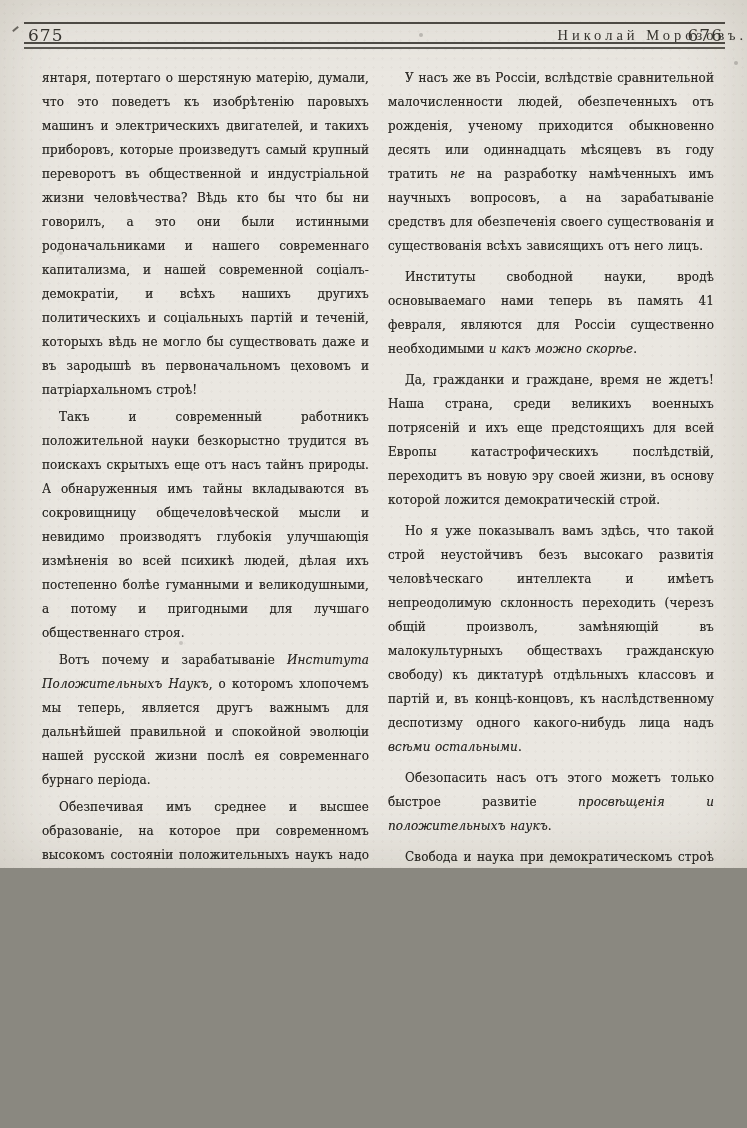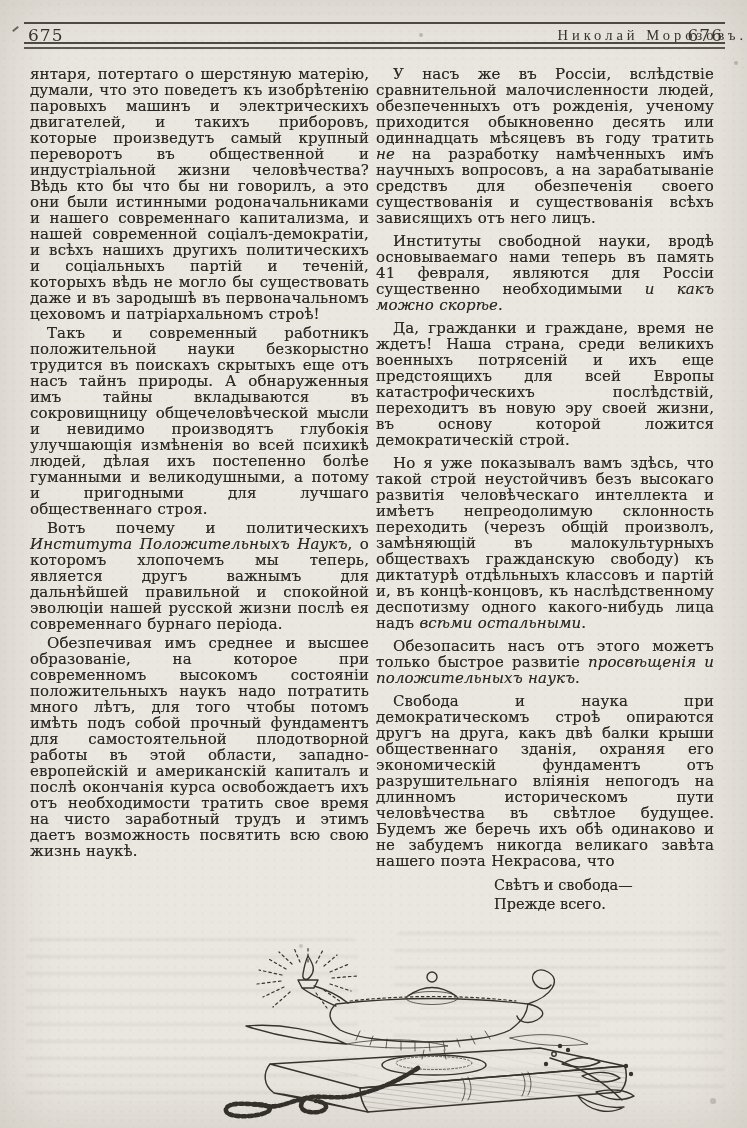--- a/index.html
+++ b/index.html
@@ -1,19 +1,19 @@
 <!DOCTYPE html>
 <html style="--paper: #eae7e1; --ink: #2b2925;"><head>
 <meta charset="utf-8">
 <style>
   html,body{margin:0;padding:0;}
   body{background:#8a8880;}
   .page{
     position:relative;
-    width:747px;height:1128px;
+    width:747px;height:868px;
     background:var(--paper,#eae7e1);
     background-image:radial-gradient(rgba(70,62,48,.03) 1px, transparent 1.2px);
     background-size:9px 9px;
     overflow:hidden;
     font-family:"DejaVu Serif","Liberation Serif",serif;
     color:var(--ink,#2b2925);
     box-shadow:inset 0 0 70px rgba(105,95,75,.22);
   }
   
   .rule{position:absolute;left:24px;right:22px;background:#4d4a44;}
@@ -25,22 +25,22 @@
   .pagenum-right{right:24px;}
   .header-title{
     position:absolute;top:27px;left:12px;right:0;
     text-align:right;font-size:14.5px;letter-spacing:4px;color:#34322d;font-family:Liberation Serif, serif;
   }
   
   .col{position:absolute;top:66px;width:339px;}
   .col-left{left:30px;}
   .col-right{left:376px;width:338px;}
   .para{
-    margin:0 0 3px 0;
-    font-size:15px;line-height:16px;
+    margin:0 0 3px 12px;
+    font-size:12px;line-height:24px;
     text-align:justify;
     letter-spacing:.1px;
     word-spacing:.5px;
     text-shadow:0 0 .4px rgba(40,38,34,.55);
   }
   .col-right .para{margin-bottom:7px;}
   .para.indent{text-indent:17px;}
   .para em{font-style:italic;}
   .verse{margin:4px 0 0 118px;font-size:14.5px;line-height:19px;text-shadow:0 0 .4px rgba(40,38,34,.55);}
   .verse-line{display:block;}
@@ -82,21 +82,21 @@
   <div class="rule rule-mid1"></div>
   <div class="rule rule-mid2"></div>
 
   <div class="bleed bleed-left"></div>
   <div class="bleed bleed-right"></div>
   <div class="bleed bleed-mid"></div>
 
   <div class="col col-left">
       <p class="para"><span>янтаря, потертаго о шерстяную матерію, думали, что это поведетъ къ изобрѣтенію паровыхъ машинъ и электрическихъ двигателей, и такихъ приборовъ, которые произведутъ самый крупный переворотъ въ общественной и индустріальной жизни человѣчества? Вѣдь кто бы что бы ни говорилъ, а это они были истинными родоначальниками и нашего современнаго капитализма, и нашей современной соціалъ-демократіи, и всѣхъ нашихъ другихъ политическихъ и соціальныхъ партій и теченій, которыхъ вѣдь не могло бы существовать даже и въ зародышѣ въ первоначальномъ цеховомъ и патріархальномъ строѣ!</span></p>
       <p class="para indent"><span>Такъ и современный работникъ положительной науки безкорыстно трудится въ поискахъ скрытыхъ еще отъ насъ тайнъ природы. А обнаруженныя имъ тайны вкладываются въ сокровищницу общечеловѣческой мысли и невидимо производятъ глубокія улучшающія измѣненія во всей психикѣ людей, дѣлая ихъ постепенно болѣе гуманными и великодушными, а потому и пригодными для лучшаго общественнаго строя.</span></p>
-      <p class="para indent"><span>Вотъ почему и политическихъ </span><em>Института Положительныхъ Наукъ</em><span>, о которомъ хлопочемъ мы теперь, является другъ важнымъ для дальнѣйшей правильной и спокойной эволюціи нашей русской жизни послѣ ея современнаго бурнаго періода.</span></p>
+      <p class="para indent"><span>Вотъ почему и зарабатываніе </span><em>Института Положительныхъ Наукъ</em><span>, о которомъ хлопочемъ мы теперь, является другъ важнымъ для дальнѣйшей правильной и спокойной эволюціи нашей русской жизни послѣ ея современнаго бурнаго періода.</span></p>
       <p class="para indent"><span>Обезпечивая имъ среднее и высшее образованіе, на которое при современномъ высокомъ состояніи положительныхъ наукъ надо потратить много лѣтъ, для того чтобы потомъ имѣть подъ собой прочный фундаментъ для самостоятельной плодотворной работы въ этой области, западно-европейскій и американскій капиталъ и послѣ окончанія курса освобождаетъ ихъ отъ необходимости тратить свое время на чисто заработный трудъ и этимъ даетъ возможность посвятить всю свою жизнь наукѣ.</span></p>
     </div>
 
   <div class="col col-right">
   <p class="para indent"><span>У насъ же въ Россіи, вслѣдствіе сравнительной малочисленности людей, обезпеченныхъ отъ рожденія, ученому приходится обыкновенно десять или одиннадцать мѣсяцевъ въ году тратить </span><em>не</em><span> на разработку намѣченныхъ имъ научныхъ вопросовъ, а на зарабатываніе средствъ для обезпеченія своего существованія и существованія всѣхъ зависящихъ отъ него лицъ.</span></p>
       <p class="para indent"><span>Институты свободной науки, вродѣ основываемаго нами теперь въ память 41 февраля, являются для Россіи существенно необходимыми </span><em>и какъ можно скорѣе</em><span>.</span></p>
       <p class="para indent"><span>Да, гражданки и граждане, время не ждетъ! Наша страна, среди великихъ военныхъ потрясеній и ихъ еще предстоящихъ для всей Европы катастрофическихъ послѣдствій, переходитъ въ новую эру своей жизни, въ основу которой ложится демократическій строй.</span></p>
       <p class="para indent"><span>Но я уже показывалъ вамъ здѣсь, что такой строй неустойчивъ безъ высокаго развитія человѣческаго интеллекта и имѣетъ непреодолимую склонность переходить (черезъ общій произволъ, замѣняющій въ малокультурныхъ обществахъ гражданскую свободу) къ диктатурѣ отдѣльныхъ классовъ и партій и, въ концѣ-концовъ, къ наслѣдственному деспотизму одного какого-нибудь лица надъ </span><em>всѣми остальными</em><span>.</span></p>
       <p class="para indent"><span>Обезопасить насъ отъ этого можетъ только быстрое развитіе </span><em>просвѣщенія и положительныхъ наукъ</em><span>.</span></p>
       <p class="para indent"><span>Свобода и наука при демократическомъ строѣ опираются другъ на друга, какъ двѣ балки крыши общественнаго зданія, охраняя его экономическій фундаментъ отъ разрушительнаго вліянія непогодъ на длинномъ историческомъ пути человѣчества въ свѣтлое будущее. Будемъ же беречь ихъ обѣ одинаково и не забудемъ никогда великаго завѣта нашего поэта Некрасова, что</span></p>

